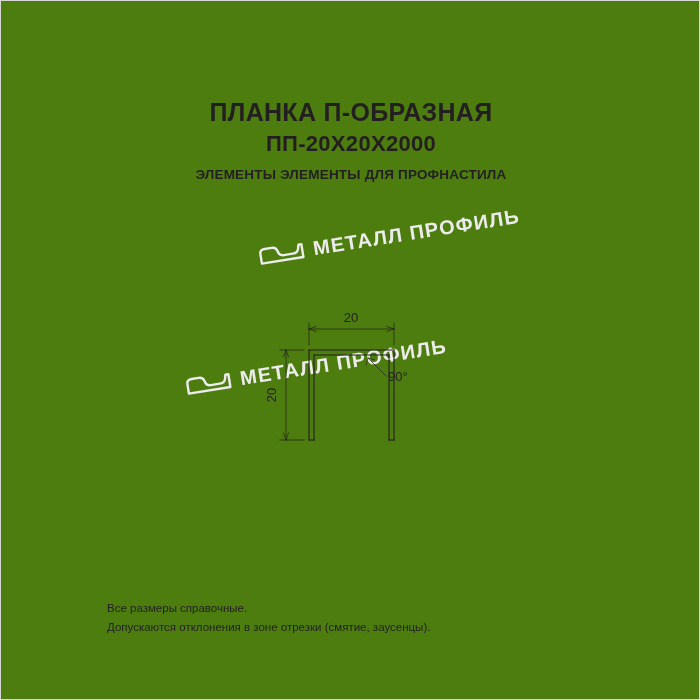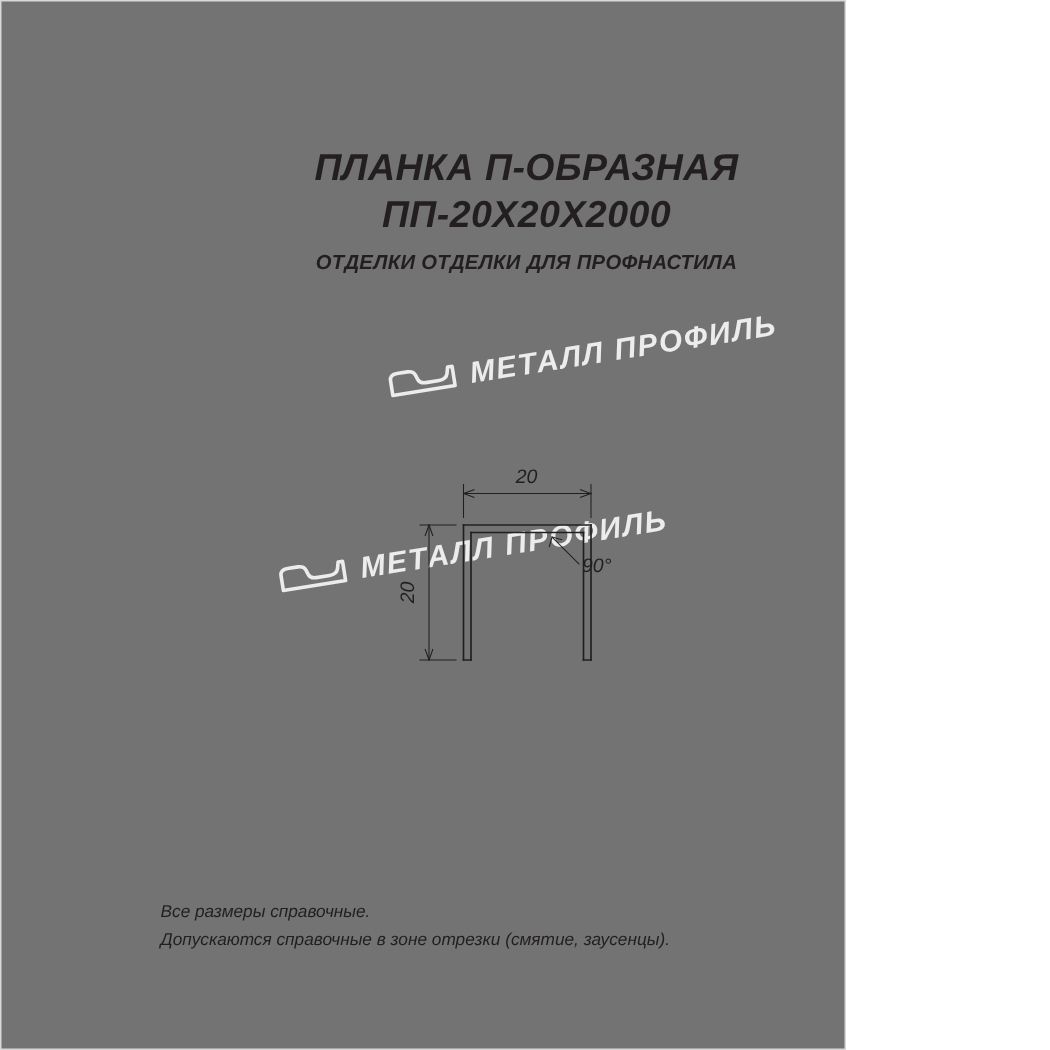--- a/index.html
+++ b/index.html
@@ -9,44 +9,43 @@
   body {
     width: 700px;
     height: 700px;
     background: #ffffff;
     font-family: "Liberation Sans", sans-serif;
     color: #231f20;
     overflow: hidden;
   }
   #page {
     position: relative;
-    width: 564px;
+    width: 700px;
     height: 700px;
     border: 1px solid #d8d8d8;
     box-sizing: border-box;
-    background: #737373;
-    font-style: italic;
+    background: #4d7c0f;
   }
 
   
   .header {
     position: absolute;
     top: 96px;
     left: 0;
     width: 700px;
     text-align: center;
   }
   .title-line1 {
     font-size: 25px;
     font-weight: bold;
     letter-spacing: 0.3px;
     line-height: 31px;
   }
   .title-line2 {
-    font-size: 25px;
+    font-size: 22px;
     font-weight: bold;
     letter-spacing: 0.3px;
     line-height: 31px;
   }
   .subtitle {
     margin-top: 8px;
     font-size: 13.5px;
     font-weight: bold;
     letter-spacing: 0.2px;
   }
@@ -95,21 +94,21 @@
   }
 </style>
 </head>
 <body>
 
 <div id="page">
 
   <div class="header">
     <div class="title-line1">ПЛАНКА П-ОБРАЗНАЯ</div>
     <div class="title-line2">ПП-20Х20Х2000</div>
-    <div class="subtitle">ОТДЕЛКИ ОТДЕЛКИ ДЛЯ ПРОФНАСТИЛА</div>
+    <div class="subtitle">ЭЛЕМЕНТЫ ЭЛЕМЕНТЫ ДЛЯ ПРОФНАСТИЛА</div>
   </div>
 
   <div class="wm wm1">
     <span class="wm-logo">
       <svg viewBox="0 0 46 24" width="46" height="24" aria-hidden="true">
         <path d="M2 18 L2 8 Q2 4 7 4 L14 4 Q18 4 19 7 L20 10 Q21 13 25 13 L34 13 Q39 13 40 9 L41 5 L44 5 L44 18 Z" fill="none" stroke="#ececec" stroke-width="2.4" stroke-linejoin="round"></path>
       </svg>
     </span><span>МЕТАЛЛ ПРОФИЛЬ</span>
   </div>
 
@@ -159,16 +158,16 @@
       </g>
 
       <text x="95" y="21" text-anchor="middle" font-family="Liberation Sans, sans-serif" font-size="13" fill="#231f20">20</text>
       <text x="20" y="94" text-anchor="middle" font-family="Liberation Sans, sans-serif" font-size="13" fill="#231f20" transform="rotate(-90 20 94)">20</text>
       <text x="132" y="80" text-anchor="start" font-family="Liberation Sans, sans-serif" font-size="13" fill="#231f20">90°</text>
     </svg>
   </div>
 
   <div class="footer">
     <div>Все размеры справочные.</div>
-    <div>Допускаются справочные в зоне отрезки (смятие, заусенцы).</div>
+    <div>Допускаются отклонения в зоне отрезки (смятие, заусенцы).</div>
   </div>
 
 </div>
 
 </body></html>

